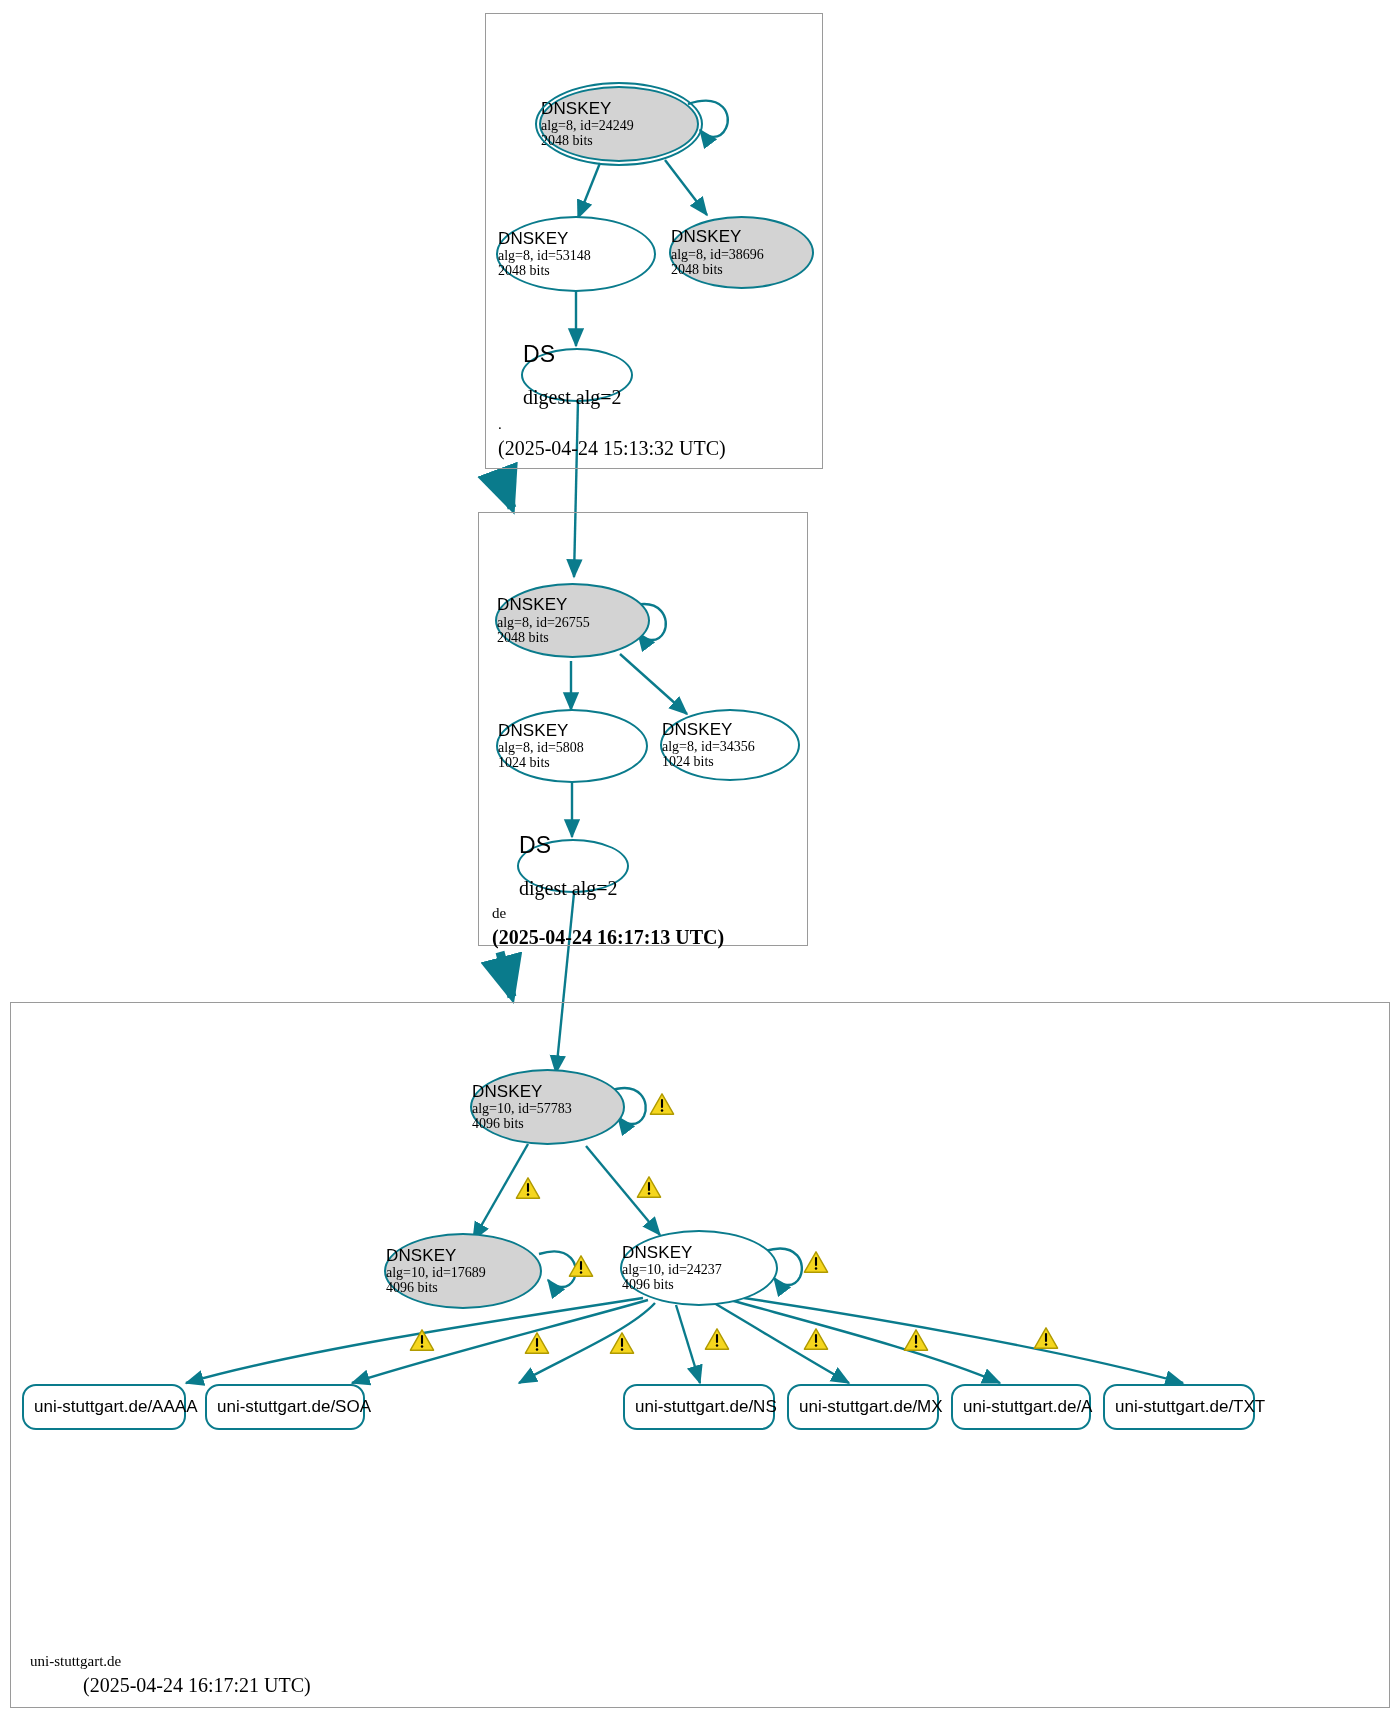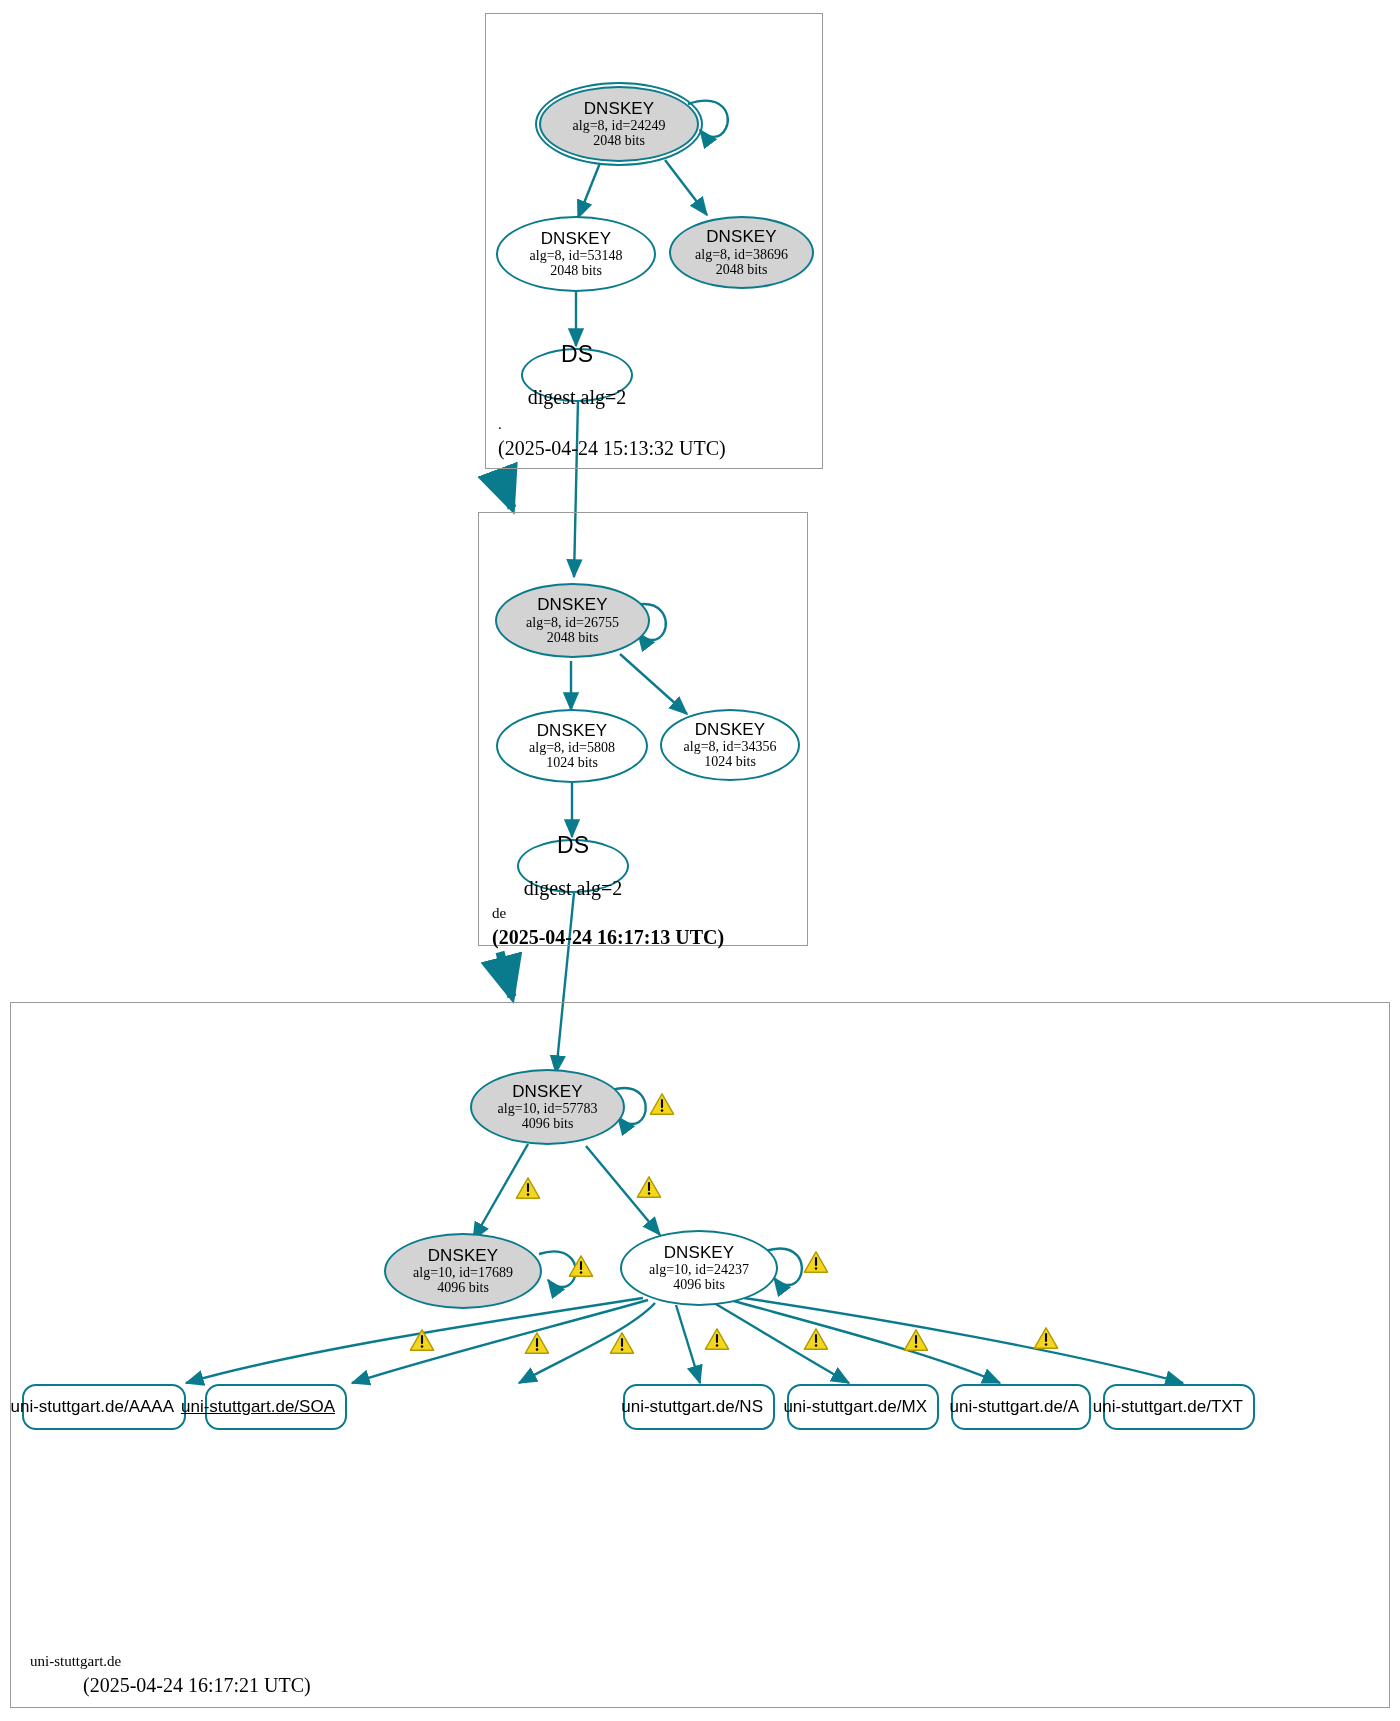--- a/index.html
+++ b/index.html
@@ -42,21 +42,21 @@
     white-space: nowrap;
   }
   
   .node {
     position: absolute;
     box-sizing: border-box;
     border: 2px solid #0a7b8c;
     border-radius: 50%;
     display: flex;
     flex-direction: column;
-    align-items: center;
+    align-items: flex-start;
     justify-content: center;
     text-align: center;
     line-height: 1.08;
     background: #ffffff;
   }
   .node.filled { background: #d3d3d3; }
   .node .t1 {
     font-family: "Liberation Sans", sans-serif;
     font-size: 17px;
     color: #000;
@@ -80,21 +80,21 @@
   }
   
   .rrset {
     position: absolute;
     box-sizing: border-box;
     border: 2px solid #0a7b8c;
     border-radius: 14px;
     background: #ffffff;
     display: flex;
     align-items: center;
-    justify-content: flex-end;
+    justify-content: flex-start;
     font-family: "Liberation Sans", sans-serif;
     font-size: 17px;
     color: #000;
     white-space: nowrap;
     padding: 0 10px;
   }
   
   .warn {
     position: absolute;
     width: 26px;
@@ -241,21 +241,21 @@
 
   <div class="node" style="left:620px; top:1230px; width:158px; height:76px;">
     <div class="t1">DNSKEY</div>
     <div class="t2">alg=10, id=24237</div>
     <div class="t3">4096 bits</div>
   </div>
 
   <div class="rrset" style="left:22px; top:1384px; width:164px; height:46px;">
     <span>uni-stuttgart.de/AAAA</span>
   </div>
-  <div class="rrset" style="left:205px; top:1384px; width:142px; height:46px;text-decoration:underline;">
+  <div class="rrset" style="left:205px; top:1384px; width:160px; height:46px;">
     <span>uni-stuttgart.de/SOA</span>
   </div>
   <div class="rrset" style="left:623px; top:1384px; width:152px; height:46px;">
     <span>uni-stuttgart.de/NS</span>
   </div>
   <div class="rrset" style="left:787px; top:1384px; width:152px; height:46px;">
     <span>uni-stuttgart.de/MX</span>
   </div>
   <div class="rrset" style="left:951px; top:1384px; width:140px; height:46px;">
     <span>uni-stuttgart.de/A</span>

